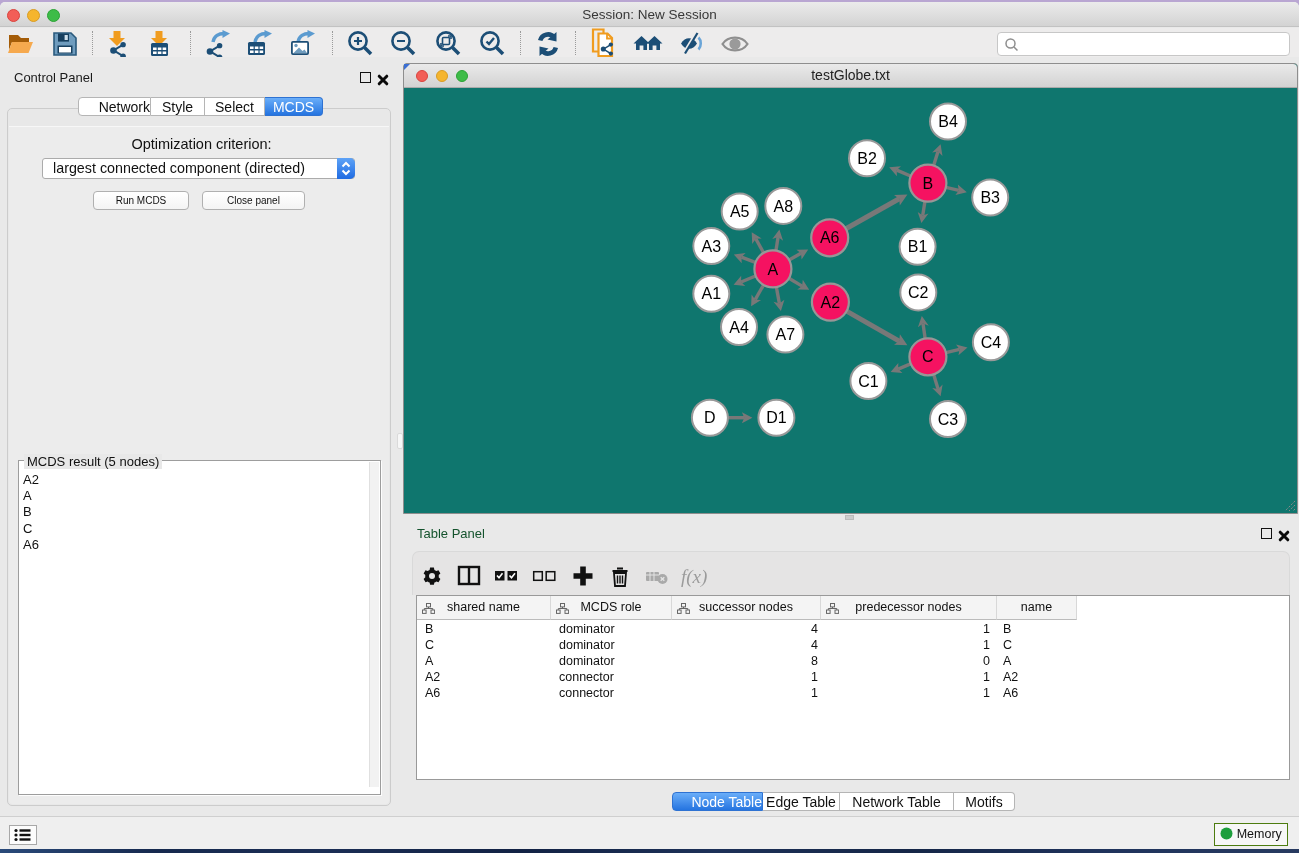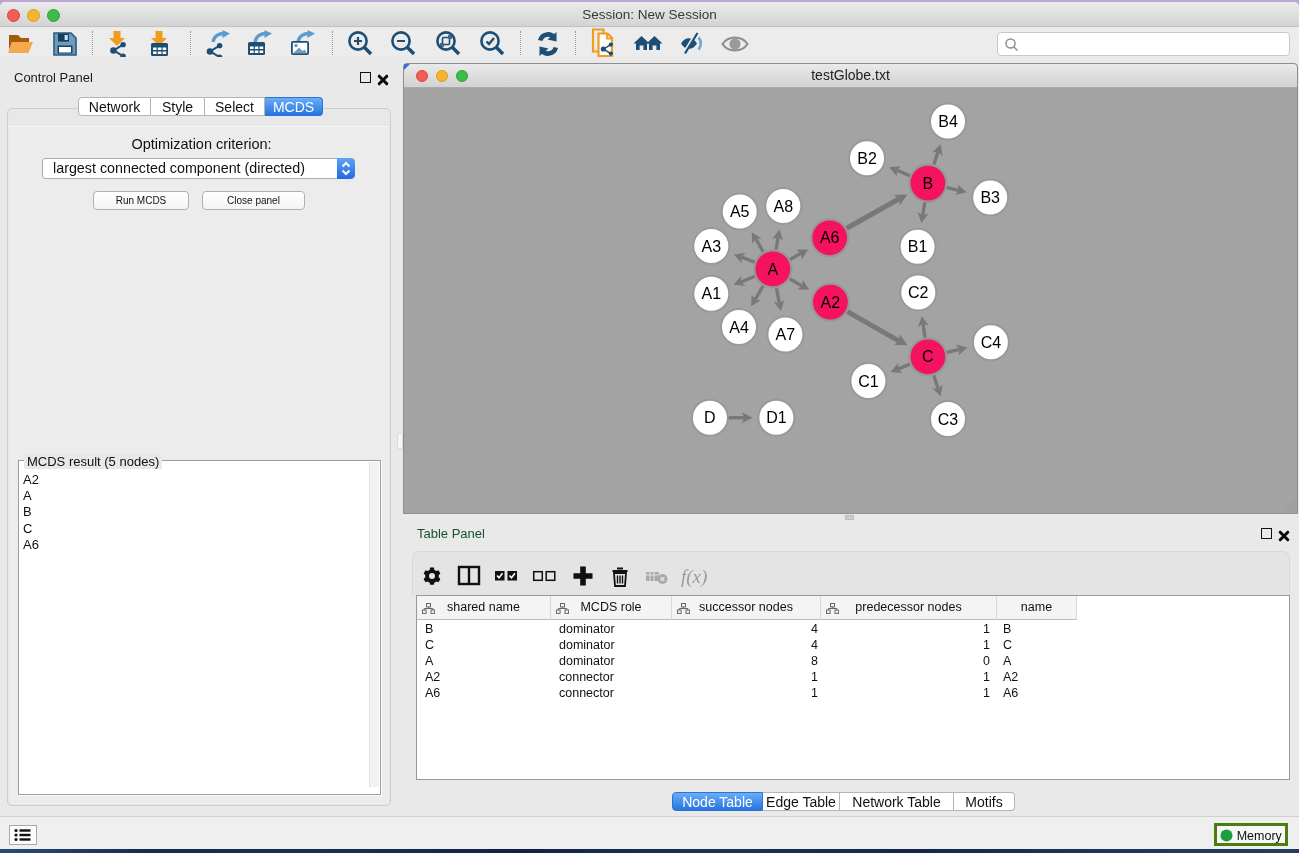--- a/index.html
+++ b/index.html
@@ -16,51 +16,51 @@
 .ticon{position:absolute;top:0;}
 #searchbox{position:absolute;left:997px;top:4px;width:293px;height:24px;background:#fff;border:1px solid #c7c7c7;border-radius:4px;}
 #searchbox svg{position:absolute;left:6px;top:4px;}
 
 #cpanel{position:absolute;left:0;top:55px;width:403px;height:759px;background:#e9e9e9;}
 #cpanel .ptitle{position:absolute;left:14px;top:13px;font-size:13px;color:#1a1a1a;}
 .wmax{position:absolute;width:11px;height:11px;border:1.6px solid #111;}
 #tabbox{position:absolute;left:7px;top:51px;width:384px;height:698px;background:#e8e8e8;border:1px solid #cccccc;border-radius:5px;}
 .tabrow{position:absolute;display:flex;z-index:5;}
 .tab{height:19px;line-height:18px;font-size:14px;color:#111;background:#fff;border:1px solid #b5b5b5;border-left:none;text-align:center;}
-.tab.first{border-left:1px solid #b5b5b5;border-radius:4px 0 0 4px;}
+.tab.first{border-left:1px solid #b5b5b5;border-radius:4px 0 0 4px;text-align:right;}
 .tab.last{border-radius:0 4px 4px 0;}
 .tab.sel{background:linear-gradient(#6aaef9,#2574e0);color:#fff;border-color:#2e72d2;}
 #cptabs{left:78px;top:40px;}
 #optlabel{position:absolute;left:0;top:79px;width:403px;text-align:center;font-size:14.5px;color:#111;}
 #dropdown{position:absolute;left:42px;top:101px;width:313px;height:21px;background:#fff;border:1px solid #ababab;border-radius:3px;font-size:14.3px;color:#111;line-height:19px;padding-left:10px;}
 #dropdown .spin{position:absolute;right:-1px;top:-1px;width:18px;height:21px;border-radius:0 5px 5px 0;background:linear-gradient(#5ea3f7,#1f6be2);}
 .btn{position:absolute;height:19px;background:linear-gradient(#ffffff,#f4f4f4);border:1px solid #b0b0b0;border-radius:4px;font-size:10px;color:#111;text-align:center;line-height:17px;}
 #fieldset{position:absolute;left:18px;top:403px;width:363px;height:335px;background:#fff;border:1px solid #9d9d9d;box-shadow:1px 1px 0 #fdfdfd;}
 #fieldset .legend{position:absolute;left:5px;top:-7px;background:#e8e8e8;padding:0 3px;font-size:13px;color:#111;}
 #fieldset .items{position:absolute;left:4px;top:11px;font-size:13px;color:#111;line-height:16.2px;}
 #fieldset .vscroll{position:absolute;right:1px;top:1px;width:10px;height:325px;background:#f2f2f2;border-left:1px solid #e0e0e0;}
 
-#netwin{position:absolute;left:403px;top:61px;width:895px;height:451px;background:#a3a3a3;border:1px solid #8e8e8e;border-radius:4px 4px 0 0;}
+#netwin{position:absolute;left:403px;top:61px;width:895px;height:451px;background:#0f766e;border:1px solid #8e8e8e;border-radius:4px 4px 0 0;}
 #nettitle{position:absolute;left:0;top:0;width:100%;height:24px;background:linear-gradient(#eaeaea,#d2d2d2);border-bottom:1px solid #aaa;border-radius:4px 4px 0 0;}
 #nettitle .t1{left:12px;top:5.5px;width:12px;height:12px;background:#f25e57;border:0.5px solid #d9443e;}
 #nettitle .t2{left:32px;top:5.5px;width:12px;height:12px;background:#f5b52e;border:0.5px solid #d99c23;}
 #nettitle .t3{left:52px;top:5.5px;width:12px;height:12px;background:#3ebc48;border:0.5px solid #2ba335;}
 #nettitle .ntext{position:absolute;top:3px;width:100%;text-align:center;font-size:14px;color:#222;}
 
 #tpanel{position:absolute;left:403px;top:512px;width:896px;height:302px;background:#e9e9e9;}
 #tpanel .ptitle{position:absolute;left:14px;top:13px;font-size:13px;color:#14532d;}
 #ttoolbar{position:absolute;left:9px;top:37px;width:878px;height:44px;background:#e5e4e4;border:1px solid #d9d9d9;border-radius:7px 7px 0 0;border-bottom:none;}
 #tscroll{position:absolute;left:13px;top:81px;width:874px;height:185px;background:#fff;border:1px solid #999;}
 .thead{position:absolute;left:0;top:0;height:24px;background:#f4f4f4;border-right:1px solid #d8d8d8;border-bottom:1px solid #bbb;font-size:12.5px;color:#111;text-align:center;line-height:23px;}
 .trowtext{position:absolute;font-size:12.5px;color:#111;height:16px;line-height:16px;}
 #ttabs{left:269px;top:278px;}
 
 #statusbar{position:absolute;left:0;top:814px;width:1299px;height:34px;background:#efefef;border-top:1px solid #cfcfcf;}
 #lstbtn{position:absolute;left:9px;top:8px;width:28px;height:20px;background:#fcfcfc;border:1px solid #a8a8a8;}
-#membtn{position:absolute;left:1214px;top:6px;width:74px;height:23px;background:#f7f7f7;border:3px solid #4d7c0f;font-size:12.5px;color:#111;text-align:center;line-height:21px;}
+#membtn{position:absolute;left:1214px;top:6px;width:74px;height:23px;background:#f7f7f7;border:1px solid #4d7c0f;font-size:12.5px;color:#111;text-align:center;line-height:21px;}
 #deskbottom{position:fixed;left:0;top:849px;width:1299px;height:4px;z-index:50;background:linear-gradient(90deg,#2a4a7a,#16294e 12%,#1b2e55 25%,#122244 40%,#1d3158 55%,#152647 70%,#1f335c 85%,#273a60);}
 </style></head>
 <body>
 <div id="app">
   <div id="titlebar">
     <div class="tl t1"></div>
       <div class="tl t2"></div>
       <div class="tl t3"></div>
     <div id="titletext">Session: New Session</div>
   </div>

